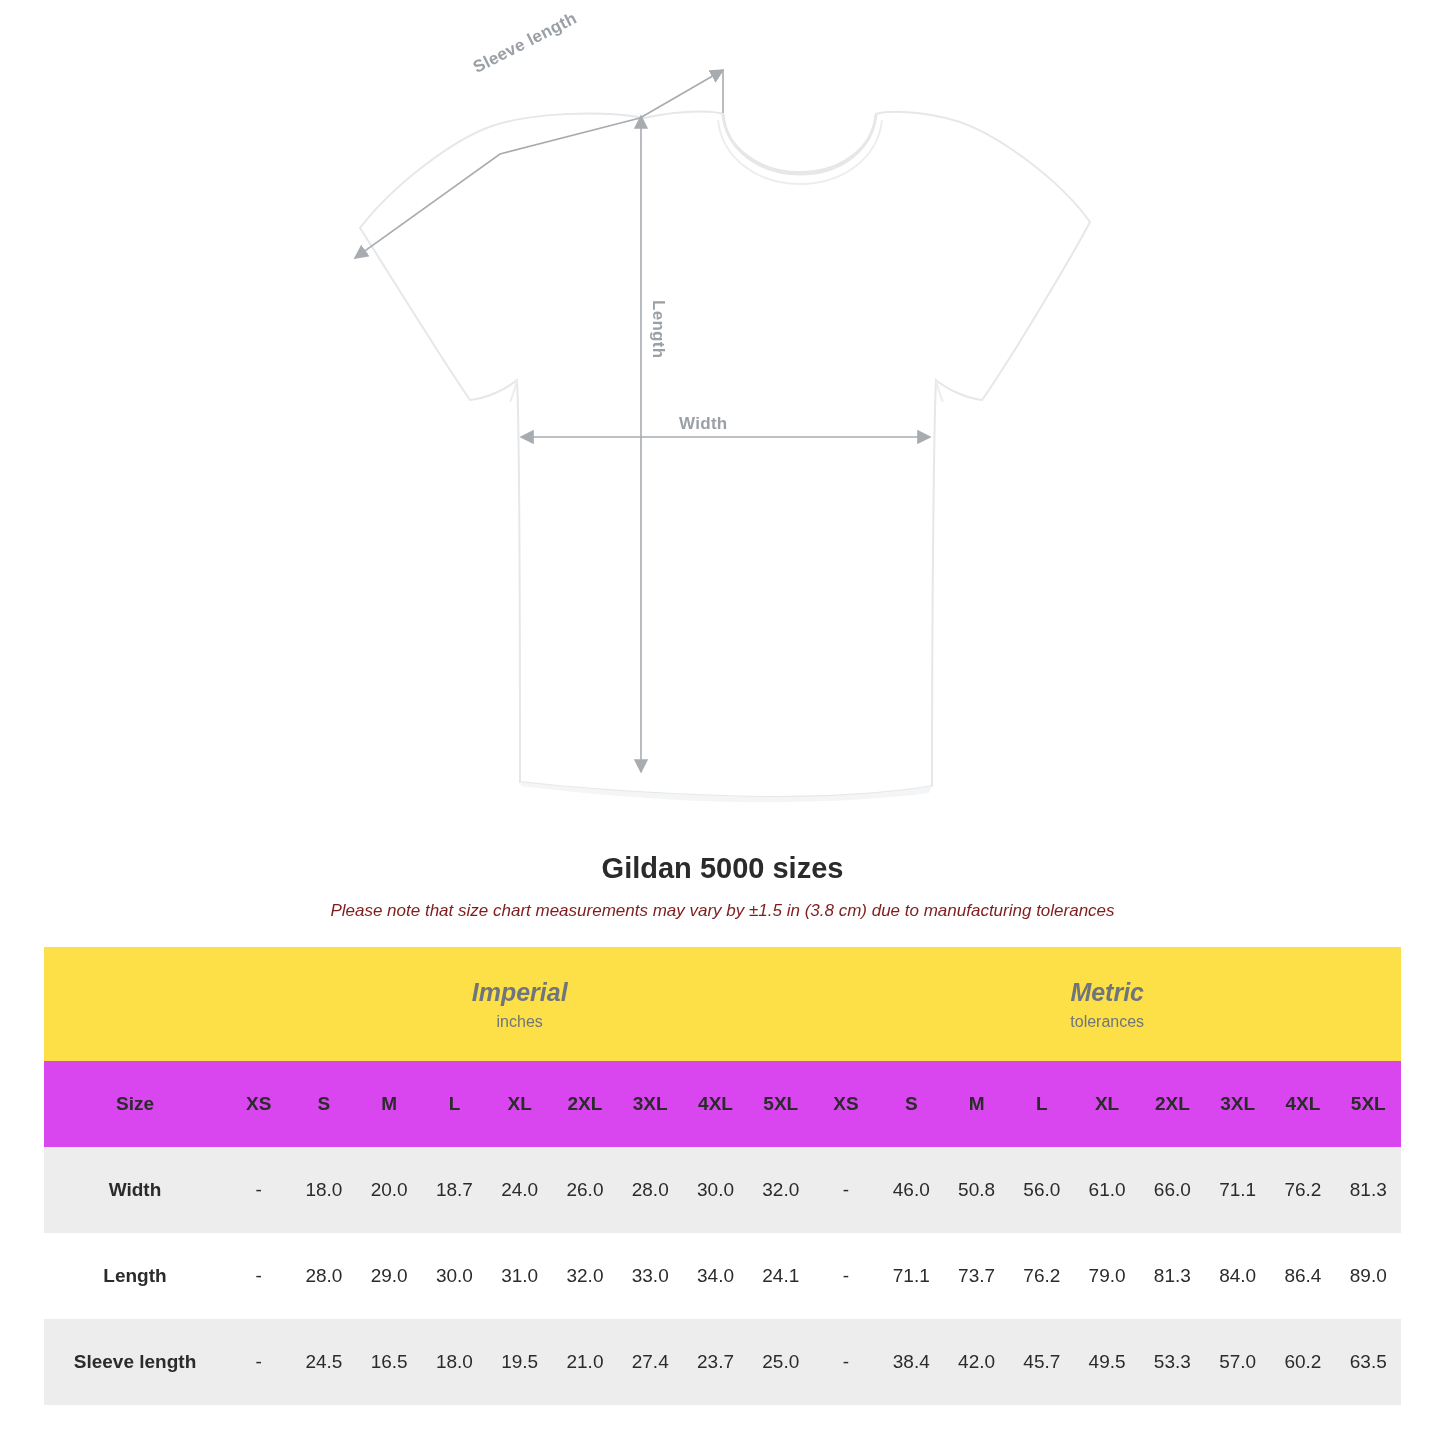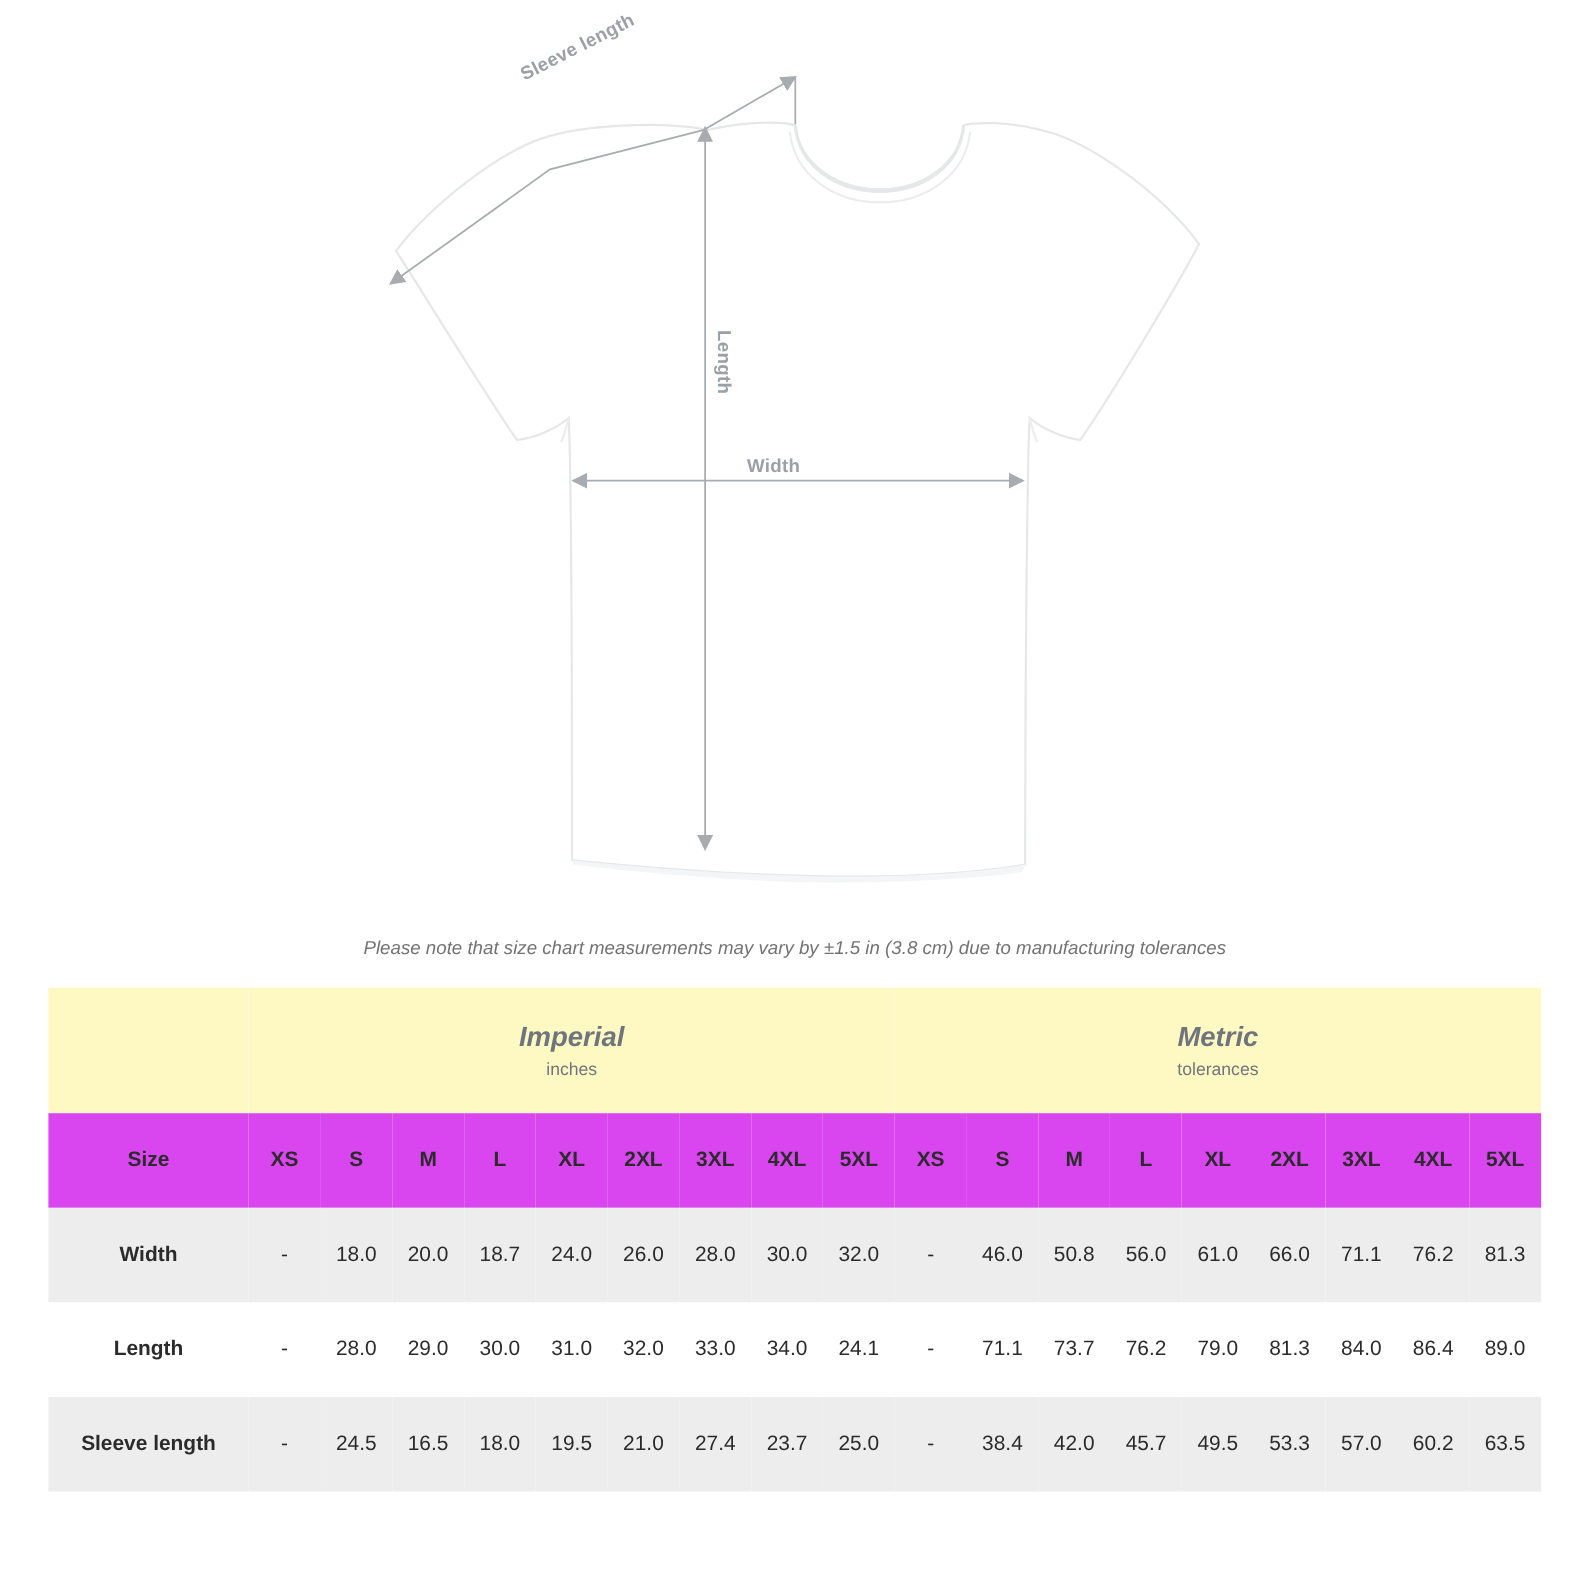--- a/index.html
+++ b/index.html
@@ -63,21 +63,21 @@
   }
   .chart-title {
     font-size: 29px;
     font-weight: bold;
     color: #2b2b2b;
     margin: 0 0 16px 0;
   }
   .chart-note {
     font-size: 17px;
     font-style: italic;
-    color: #737373;
+    color: #7f1d1d;
     margin: 0;
   }
 
   
   .table-wrap {
     margin-top: 26px;
     padding: 0 44px;
   }
   table.size-table {
     border-collapse: collapse;
@@ -85,21 +85,21 @@
     table-layout: fixed;
   }
   table.size-table td,
   table.size-table th {
     border: none;
     text-align: center;
     vertical-align: middle;
   }
   .unit-head {
     height: 112px;
-    background: #fef9c3;
+    background: #fde047;
   }
   .unit-name {
     font-size: 25px;
     font-style: italic;
     font-weight: bold;
     color: #6f757c;
     line-height: 1.25;
   }
   .unit-sub {
     font-size: 16px;
@@ -184,20 +184,21 @@
         <path d="M521,437 L930,437" fill="none" stroke="#a7acb1" stroke-width="1.6" marker-start="url(#arrowStart)" marker-end="url(#arrowEnd)"></path>
       </g>
     </svg>
 
     <div class="dim-label" id="label-sleeve">Sleeve length</div>
     <div class="dim-label" id="label-length">Length</div>
     <div class="dim-label" id="label-width">Width</div>
   </div>
 
   <div class="title-block">
+    <h1 class="chart-title">Gildan 5000 sizes</h1>
     <p class="chart-note">Please note that size chart measurements may vary by ±1.5 in (3.8 cm) due to manufacturing tolerances</p>
   </div>
 
   <div class="table-wrap">
     <table class="size-table">
       <tbody>
 
         <tr>
           <td class="unit-head firstcol"></td>
           <td class="unit-head" colspan="9">

